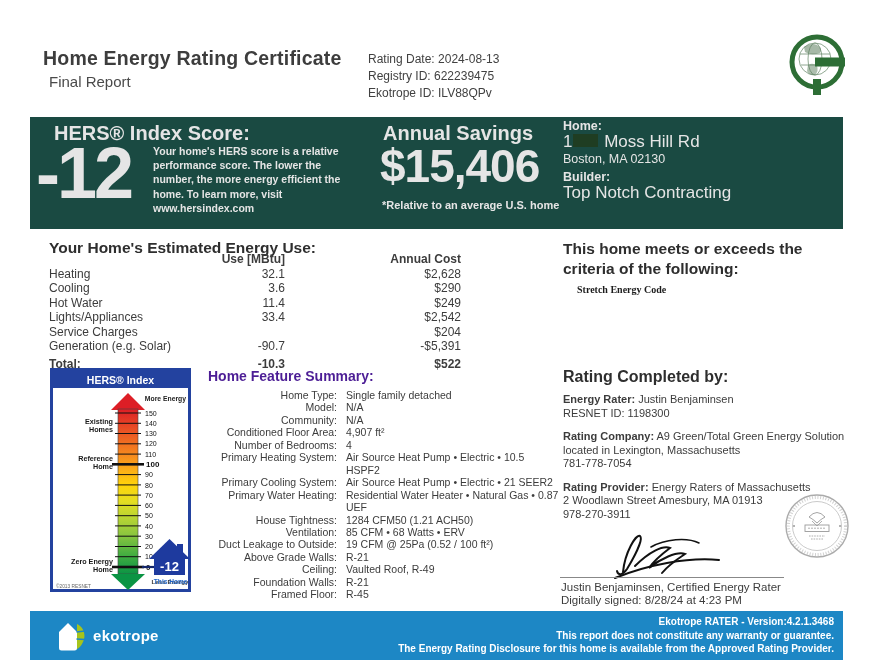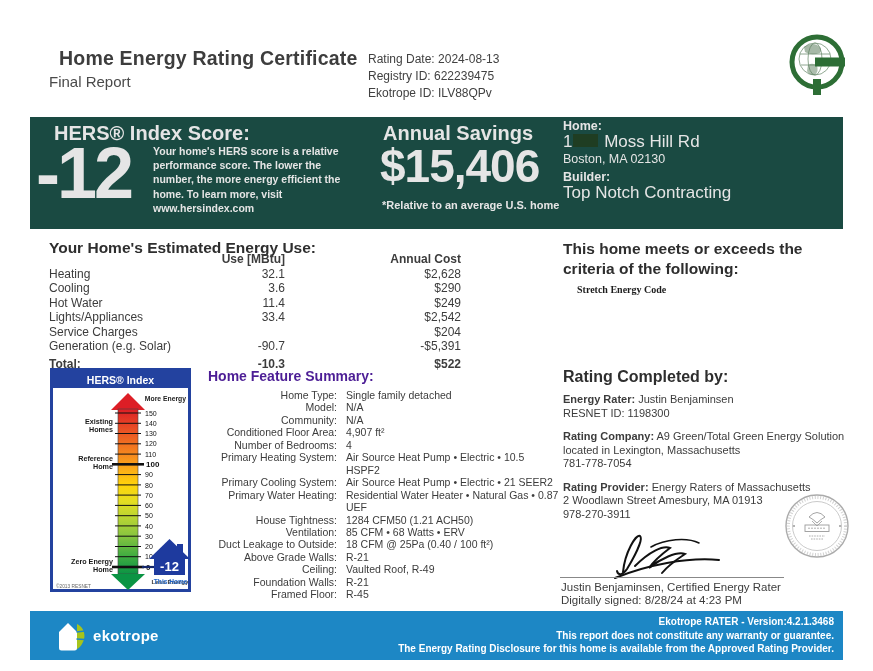--- a/index.html
+++ b/index.html
@@ -50,21 +50,21 @@
   .f-word { font-size:15px; font-weight:bold; letter-spacing:0.3px; }
   .f-right { margin-left:auto; margin-right:9px; text-align:right; font-size:10px; font-weight:bold; line-height:13.4px; }
 
   svg text { font-family:"Liberation Sans", sans-serif; }
 </style>
 </head>
 <body>
 
 <div class="page">
 
-  <div class="abs doc-title" style="left:59px; top:47px;">Home Energy Rating Certificate</div>
+  <div class="abs doc-title" style="left:43px; top:47px;">Home Energy Rating Certificate</div>
   <div class="abs doc-sub" style="left:49px; top:73px;">Final Report</div>
 
   <div class="abs meta" style="left:368px; top:51px;">
     <div>Rating Date: 2024-08-13</div>
     <div>Registry ID: 622239475</div>
     <div>Ekotrope ID: ILV88QPv</div>
   </div>
 
   <svg class="abs" style="left:787px; top:32px;" width="64" height="66" viewBox="0 0 64 66">
     <circle cx="30" cy="30" r="25" fill="#ffffff" stroke="#2d6e35" stroke-width="5"></circle>
@@ -262,21 +262,21 @@
     <div class="frow">
         <span class="fl">House Tightness:</span>
         <span>1284 CFM50 (1.21 ACH50)</span>
       </div>
     <div class="frow">
         <span class="fl">Ventilation:</span>
         <span>85 CFM • 68 Watts • ERV</span>
       </div>
     <div class="frow">
         <span class="fl">Duct Leakage to Outside:</span>
-        <span>18 CFM @ 25Pa (0.40 / 100 ft²)</span>
+        <span>19 CFM @ 25Pa (0.52 / 100 ft²)</span>
       </div>
     <div class="frow">
         <span class="fl">Above Grade Walls:</span>
         <span>R-21</span>
       </div>
     <div class="frow">
         <span class="fl">Ceiling:</span>
         <span>Vaulted Roof, R-49</span>
       </div>
     <div class="frow">

